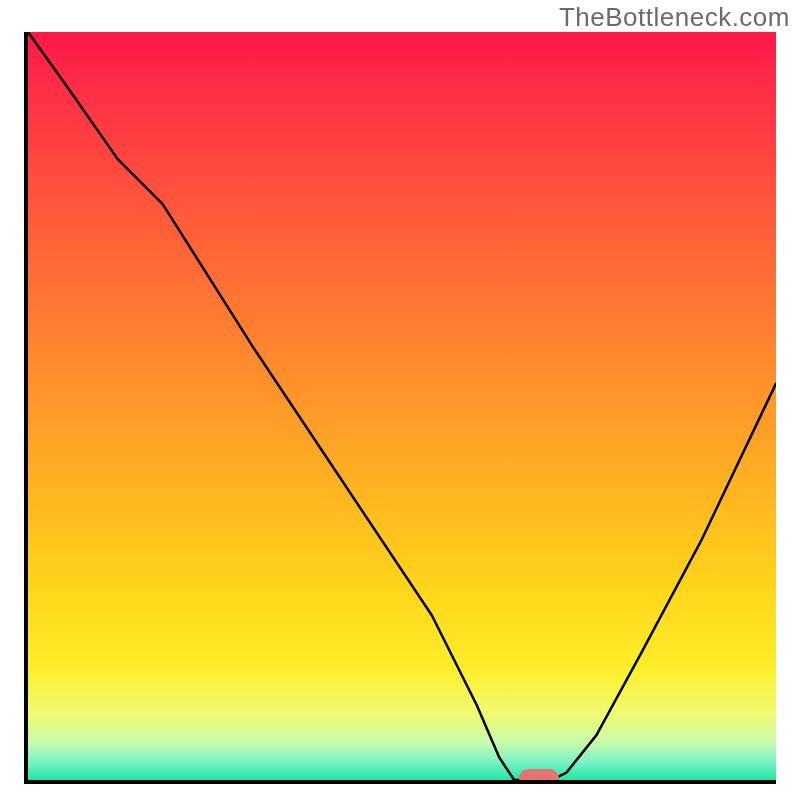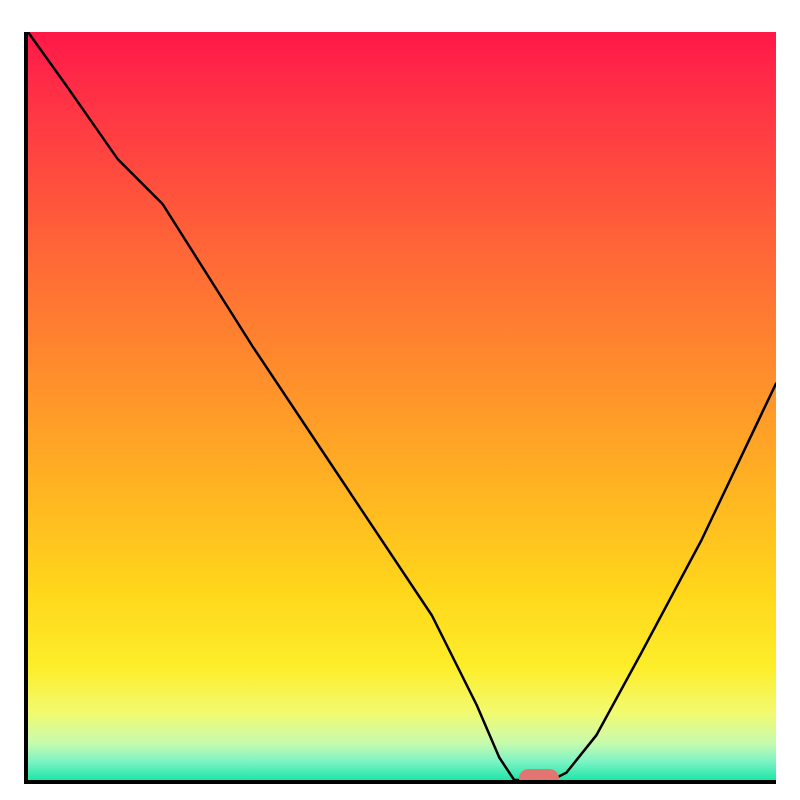--- a/index.html
+++ b/index.html
@@ -68,20 +68,21 @@
     border-radius: 9px;
     background: #e27571;
     transform: translate(-50%, -50%);
   }
 </style>
 </head>
 <body>
 
 <div class="container">
 
+  <div class="watermark">TheBottleneck.com</div>
 
   <div class="plot-area">
 
     <div class="gradient"></div>
 
     <svg class="curve" viewBox="0 0 752 752" preserveAspectRatio="none">
       <path id="curve-path" fill="none" stroke="#000" stroke-width="2.5" stroke-linejoin="round" stroke-linecap="round" d="M0.0 0.0 L37.6 52.6 L90.2 127.8 L135.4 173.0 L225.6 315.8 L315.8 451.2 L406.1 586.6 L451.2 676.8 L473.8 729.4 L488.8 752.0 L526.4 752.0 L541.4 744.5 L571.5 706.9 L616.6 624.2 L676.8 511.4 L752.0 353.4"></path>
     </svg>
 
     <div id="marker" class="marker" style="left: 511.36px; top: 745.984px; background: rgb(226, 117, 113);"></div>

